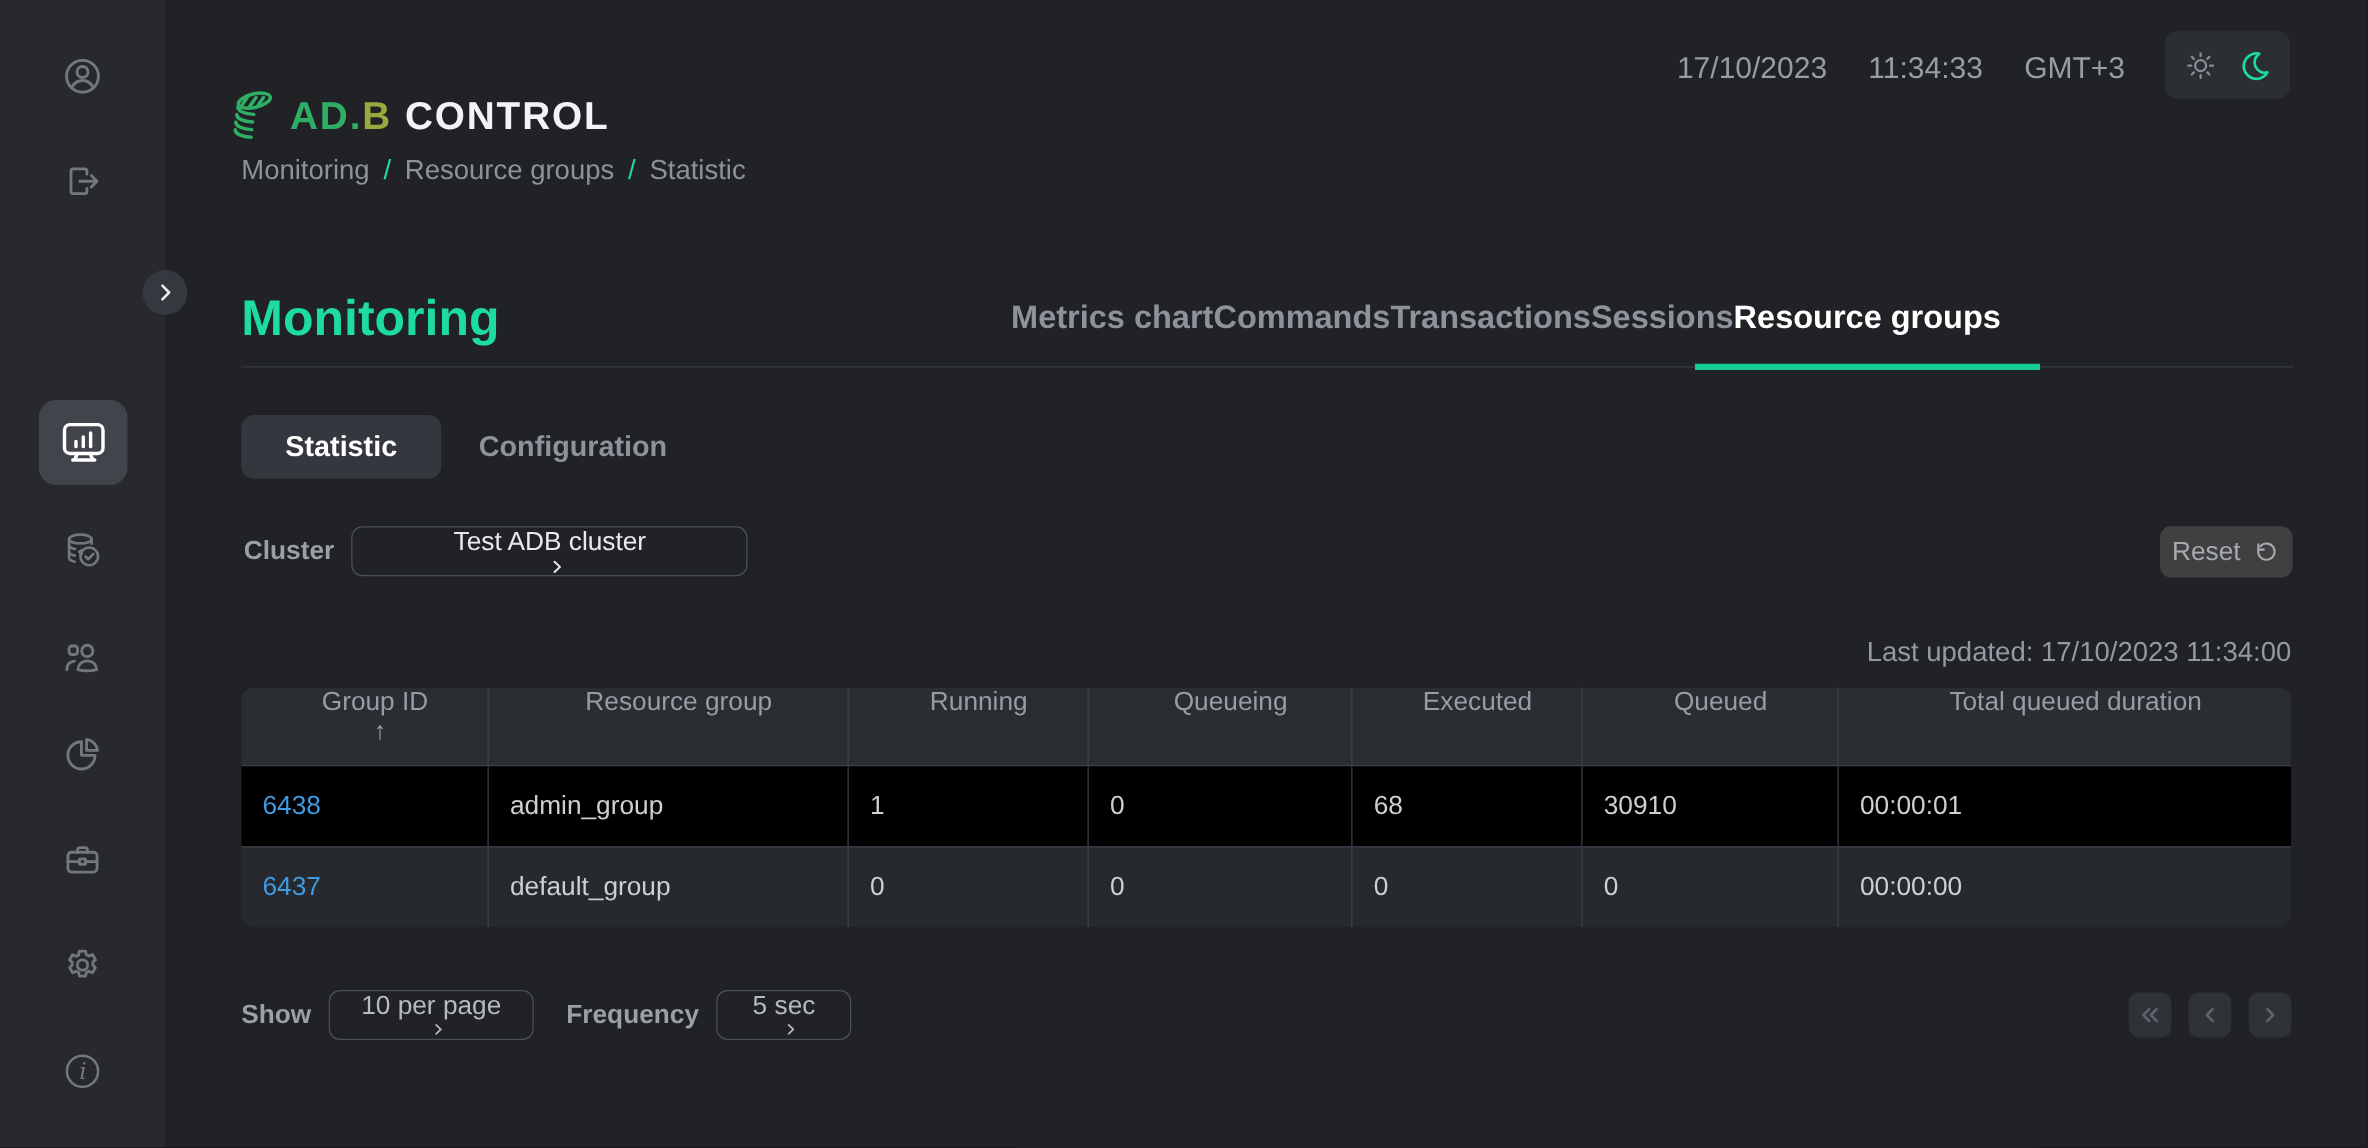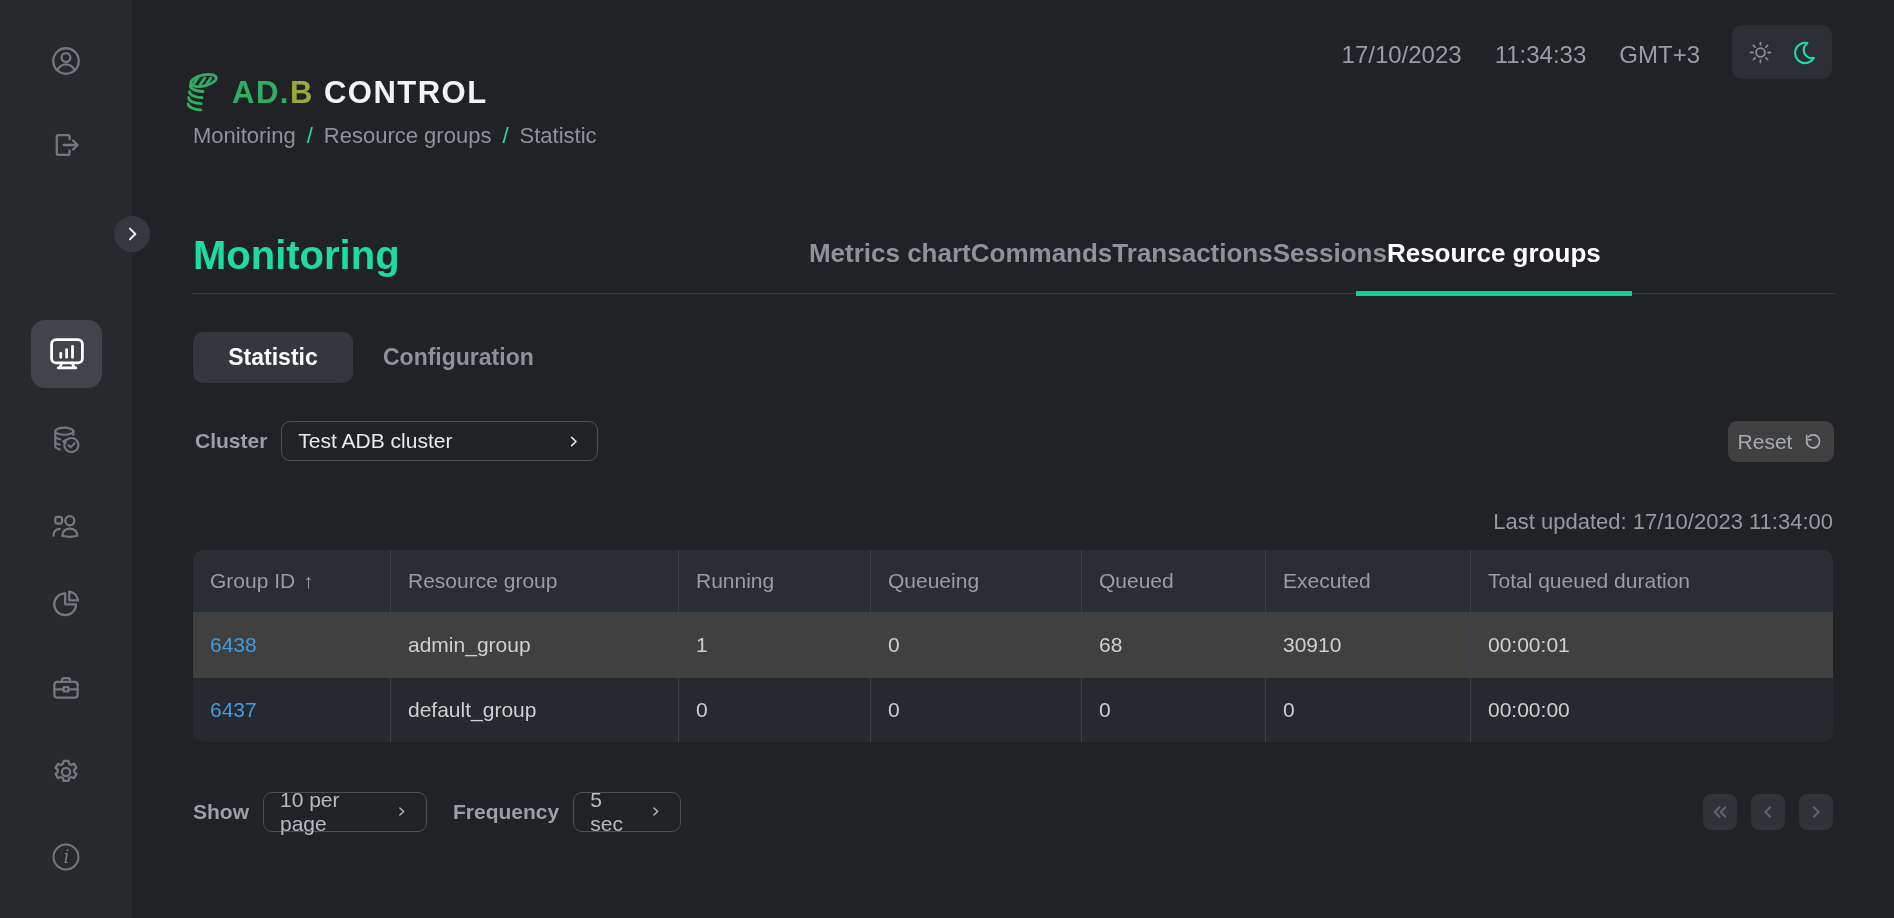--- a/index.html
+++ b/index.html
@@ -82,44 +82,44 @@
     font-size:23px;font-weight:bold;color:#ffffff;cursor:pointer;
   }
   .subtab-plain{font-size:23px;font-weight:bold;color:#8d939b;cursor:pointer;}
 
   
   .cluster-row{position:absolute;left:195px;top:421px;display:flex;align-items:center;gap:14px;}
   .field-label{font-size:21px;font-weight:bold;color:#9aa0a8;}
   .select{
     height:40px;box-sizing:border-box;border:1px solid #4b5058;border-radius:9px;
     display:flex;align-items:center;justify-content:space-between;padding:0 16px;
-    font-size:21px;color:#e9eaec;cursor:pointer;background:transparent;
+    font-size:21px;color:#e9eaec;cursor:pointer;background:transparent;flex-direction:column;
   }
   .cluster-select{width:317px;}
   .chev{width:15px;height:15px;flex:0 0 auto;margin-left:12px;}
   .reset-btn{
     position:absolute;left:1728px;top:421px;width:106px;height:41px;background:#404040;border-radius:9px;
     display:flex;align-items:center;justify-content:center;gap:10px;color:#a6abb2;font-size:21px;cursor:pointer;
   }
   .reset-btn svg{width:22px;height:22px;}
 
   
   .last-updated{position:absolute;top:509px;right:61px;font-size:22px;color:#949aa3;}
 
   
   .table{position:absolute;left:193px;top:550px;width:1640px;border-radius:10px;overflow:hidden;}
   .tr{display:grid;grid-template-columns:197px 288px 192px 211px 184px 205px 363px;}
   .td{display:flex;align-items:center;padding-left:17px;box-sizing:border-box;border-left:1px solid #3b4149;}
   .td:first-child{border-left:none;}
   .thead{background:#2a2d32;}
-  .thead .td{height:62px;font-size:21px;color:#979da5;cursor:pointer;}
+  .thead .td{height:62px;font-size:21px;color:#979da5;cursor:pointer;flex-direction:column;}
   .sort-glyph{margin-left:8px;font-size:20px;color:#9aa0a8;}
   .row{border-top:1px solid #3b4149;}
   .row .td{height:64px;font-size:21px;color:#cdcfd2;}
-  .row-odd{background:#404040;}
+  .row-odd{background:#000000;}
   .row-even{background:#26292d;}
   .id-link{color:#3f9be2;cursor:pointer;}
 
   
   .footer-left{position:absolute;left:193px;top:792px;display:flex;align-items:center;}
   .footer-left .field-label{font-size:21px;}
   .pp-select{width:164px;margin-left:14px;margin-right:26px;color:#b7bbc1;}
   .fq-select{width:108px;margin-left:14px;color:#b7bbc1;}
   .pp-select .chev,.fq-select .chev{color:#b7bbc1;}
   .pager{position:absolute;left:1703px;top:794px;display:flex;gap:14px;}
@@ -331,22 +331,22 @@
 
   <div class="table">
     <div class="tr thead">
       <div class="td">
         <span>Group ID</span>
         <span class="sort-glyph">↑</span>
       </div>
       <div class="td">Resource group</div>
       <div class="td">Running</div>
       <div class="td">Queueing</div>
+      <div class="td">Executed</div>
       <div class="td">Queued</div>
-      <div class="td">Executed</div>
       <div class="td">Total queued duration</div>
     </div>
 
     <div class="tr row row-odd">
       <div class="td">
           <span class="id-link">6438</span>
         </div>
       <div class="td">admin_group</div>
       <div class="td">1</div>
       <div class="td">0</div>

